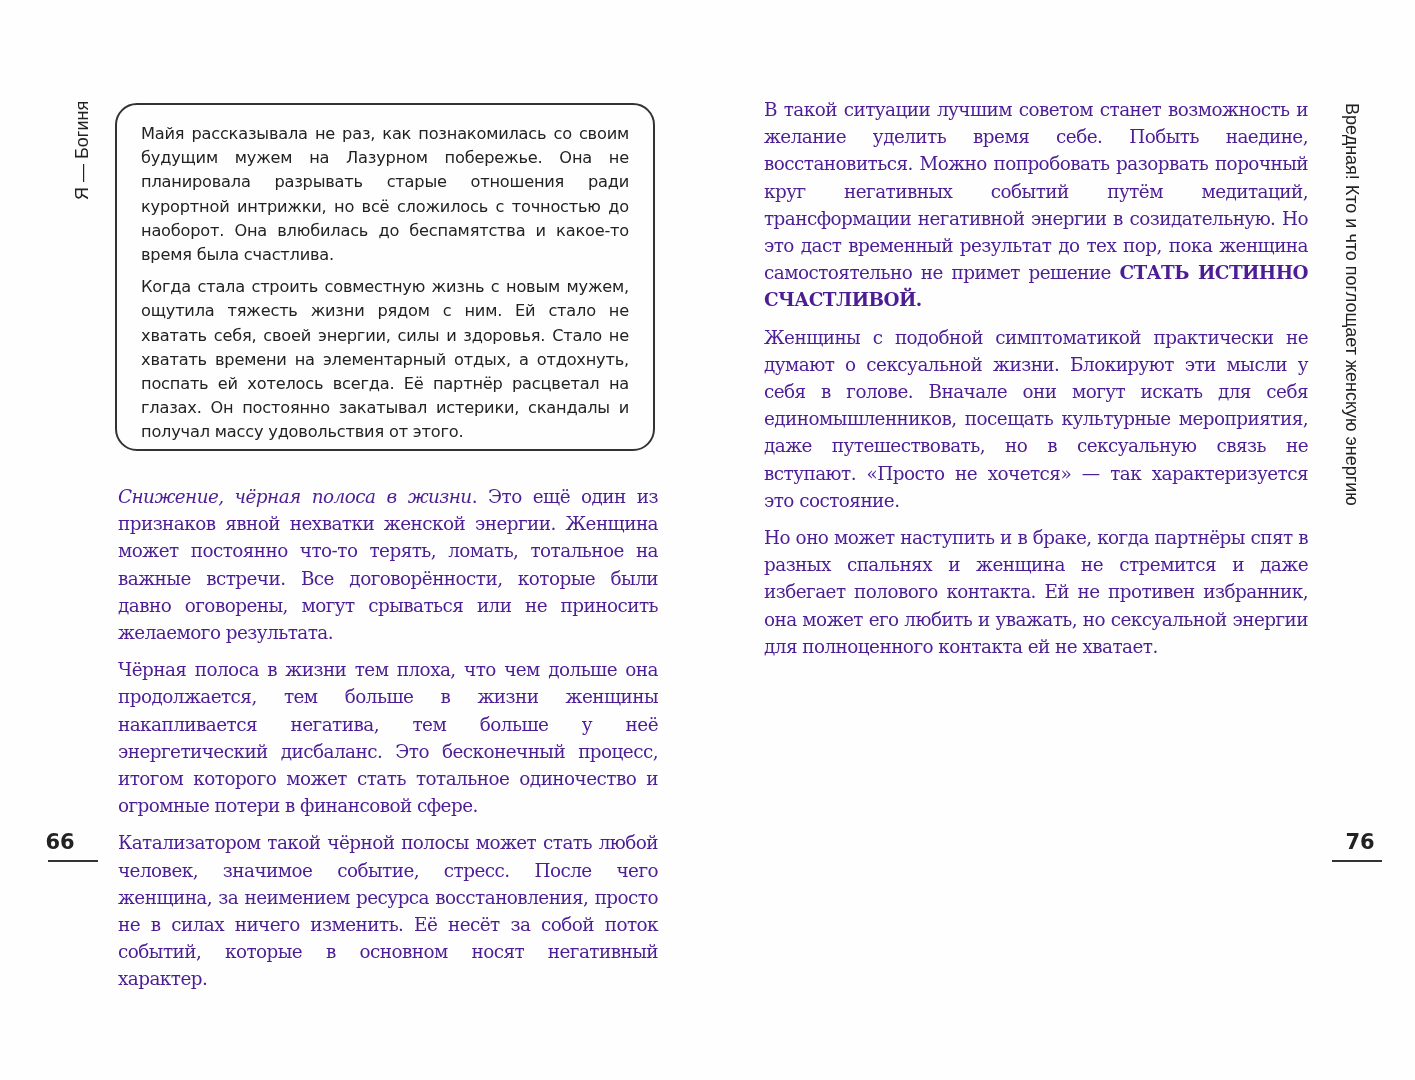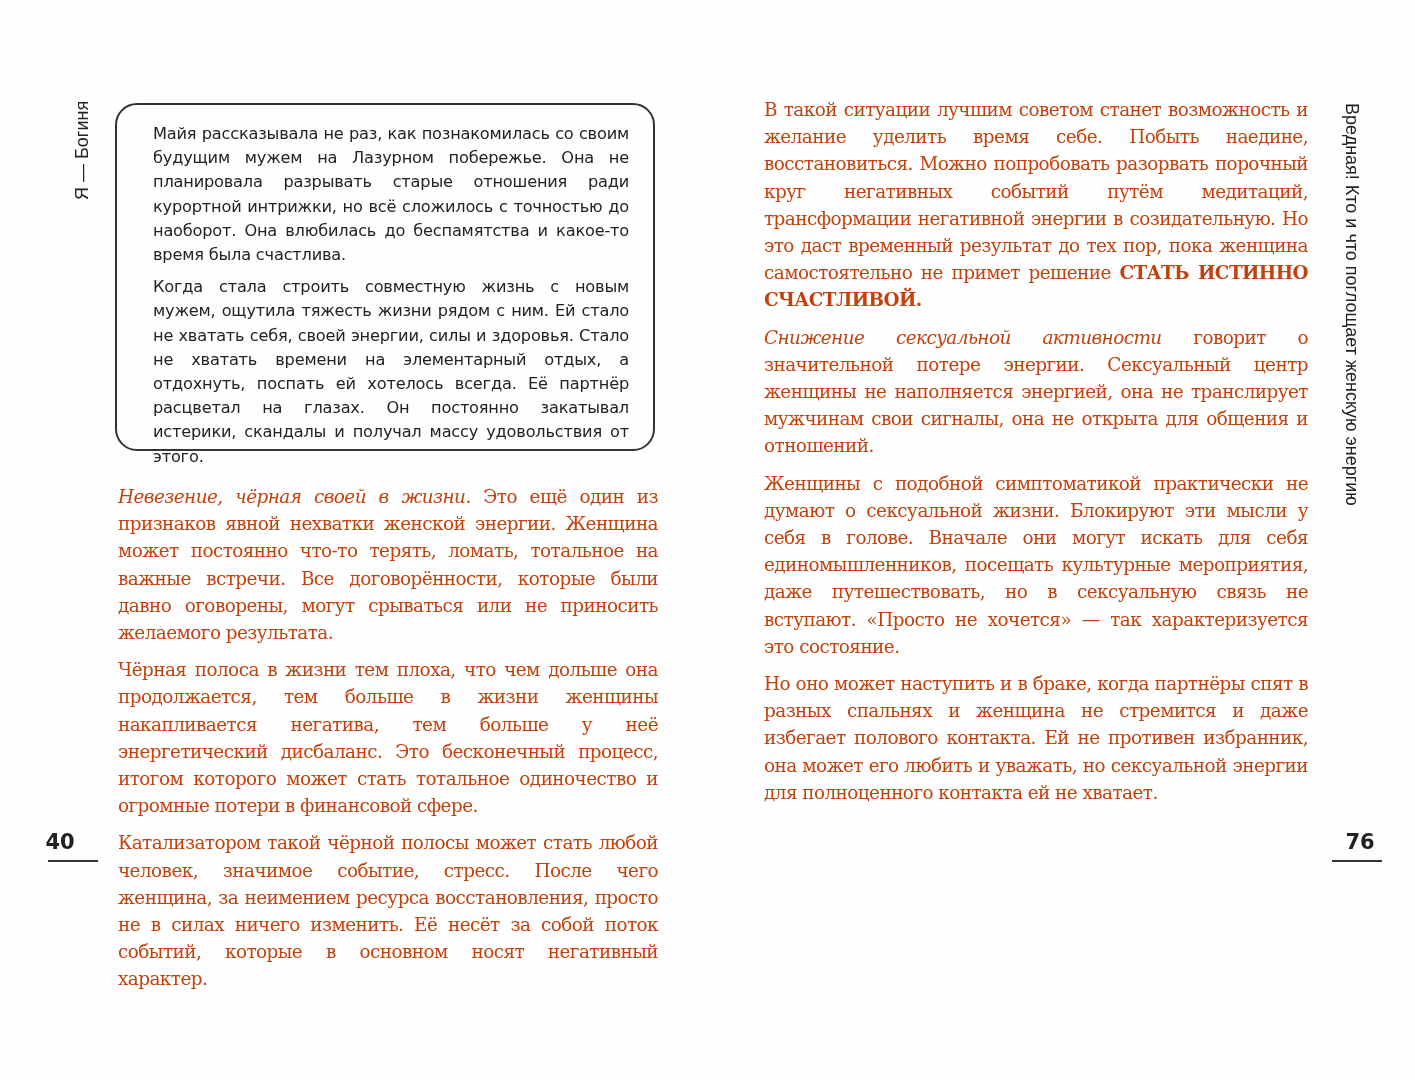--- a/index.html
+++ b/index.html
@@ -33,25 +33,25 @@
   .folio-rule.left { left: 48px; top: 860px; width: 50px; }
   .folio-rule.right { left: 1332px; top: 860px; width: 50px; }
 
   .callout {
     position: absolute; left: 115px; top: 103px; width: 540px; height: 348px;
     border: 2px solid #333; border-radius: 22px; box-sizing: border-box;
     padding: 17px 24px 0 24px;
     font-family: "DejaVu Sans", sans-serif; font-size: 16.2px; line-height: 24.2px;
     letter-spacing: -0.2px; color: #222; text-align: justify;
   }
-  .callout p { margin: 0 0 8px 12px; }
+  .callout p { margin: 0 0 8px 0; }
 
   .body-text {
     position: absolute; font-family: "DejaVu Serif", serif; font-size: 18.4px;
-    line-height: 27.2px; color: #c2410c; text-align: justify; letter-spacing: -0.55px;
+    line-height: 27.2px; color: #4c1d95; text-align: justify; letter-spacing: -0.55px;
   }
   .body-text p { margin: 0 0 10px 0; }
   .body-left { left: 118px; top: 483px; width: 540px; }
   .body-right { left: 764px; top: 96px; width: 544px; }
   .em { font-style: italic; }
   .strong { font-weight: bold; }
 </style>
 </head>
 <body>
 
@@ -62,30 +62,29 @@
 
   <div class="running-head left">Я — Богиня</div>
   <div class="running-head right">Вредная! Кто и что поглощает женскую энергию</div>
 
   <div class="callout">
     <p>Майя рассказывала не раз, как познакомилась со своим будущим мужем на Лазурном побережье. Она не планировала разрывать старые отношения ради курортной интрижки, но всё сложилось с точностью до наоборот. Она влюбилась до беспамятства и какое-то время была счастлива.</p>
     <p>Когда стала строить совместную жизнь с новым мужем, ощутила тяжесть жизни рядом с ним. Ей стало не хватать себя, своей энергии, силы и здоровья. Стало не хватать времени на элементарный отдых, а отдохнуть, поспать ей хотелось всегда. Её партнёр расцветал на глазах. Он постоянно закатывал истерики, скандалы и получал массу удовольствия от этого.</p>
   </div>
 
   <div class="body-text body-left">
-    <p><span class="em">Невезение, чёрная своей в жизни</span><span>. Это ещё один из признаков явной нехватки женской энергии. Женщина может постоянно что-то терять, ломать, тотальное на важные встречи. Все договорённости, которые были давно оговорены, могут срываться или не приносить желаемого результата.</span></p>
+    <p><span class="em">Снижение, чёрная полоса в жизни</span><span>. Это ещё один из признаков явной нехватки женской энергии. Женщина может постоянно что-то терять, ломать, тотальное на важные встречи. Все договорённости, которые были давно оговорены, могут срываться или не приносить желаемого результата.</span></p>
     <p>Чёрная полоса в жизни тем плоха, что чем дольше она продолжается, тем больше в жизни женщины накапливается негатива, тем больше у неё энергетический дисбаланс. Это бесконечный процесс, итогом которого может стать тотальное одиночество и огромные потери в финансовой сфере.</p>
     <p>Катализатором такой чёрной полосы может стать любой человек, значимое событие, стресс. После чего женщина, за неимением ресурса восстановления, просто не в силах ничего изменить. Её несёт за собой поток событий, которые в основном носят негативный характер.</p>
   </div>
 
   <div class="body-text body-right">
     <p><span>В такой ситуации лучшим советом станет возможность и желание уделить время себе. Побыть наедине, восстановиться. Можно попробовать разорвать порочный круг негативных событий путём медитаций, трансформации негативной энергии в созидательную. Но это даст временный результат до тех пор, пока женщина самостоятельно не примет решение </span><span class="strong">СТАТЬ ИСТИННО СЧАСТЛИВОЙ.</span></p>
-    <p><span class="em">Снижение сексуальной активности</span><span> говорит о значительной потере энергии. Сексуальный центр женщины не наполняется энергией, она не транслирует мужчинам свои сигналы, она не открыта для общения и отношений.</span></p>
     <p>Женщины с подобной симптоматикой практически не думают о сексуальной жизни. Блокируют эти мысли у себя в голове. Вначале они могут искать для себя единомышленников, посещать культурные мероприятия, даже путешествовать, но в сексуальную связь не вступают. «Просто не хочется» — так характеризуется это состояние.</p>
     <p>Но оно может наступить и в браке, когда партнёры спят в разных спальнях и женщина не стремится и даже избегает полового контакта. Ей не противен избранник, она может его любить и уважать, но сексуальной энергии для полноценного контакта ей не хватает.</p>
   </div>
 
-  <div class="folio left">40</div>
+  <div class="folio left">66</div>
   <div class="folio-rule left"></div>
   <div class="folio right">76</div>
   <div class="folio-rule right"></div>
 
 </div>
 
 </body></html>

